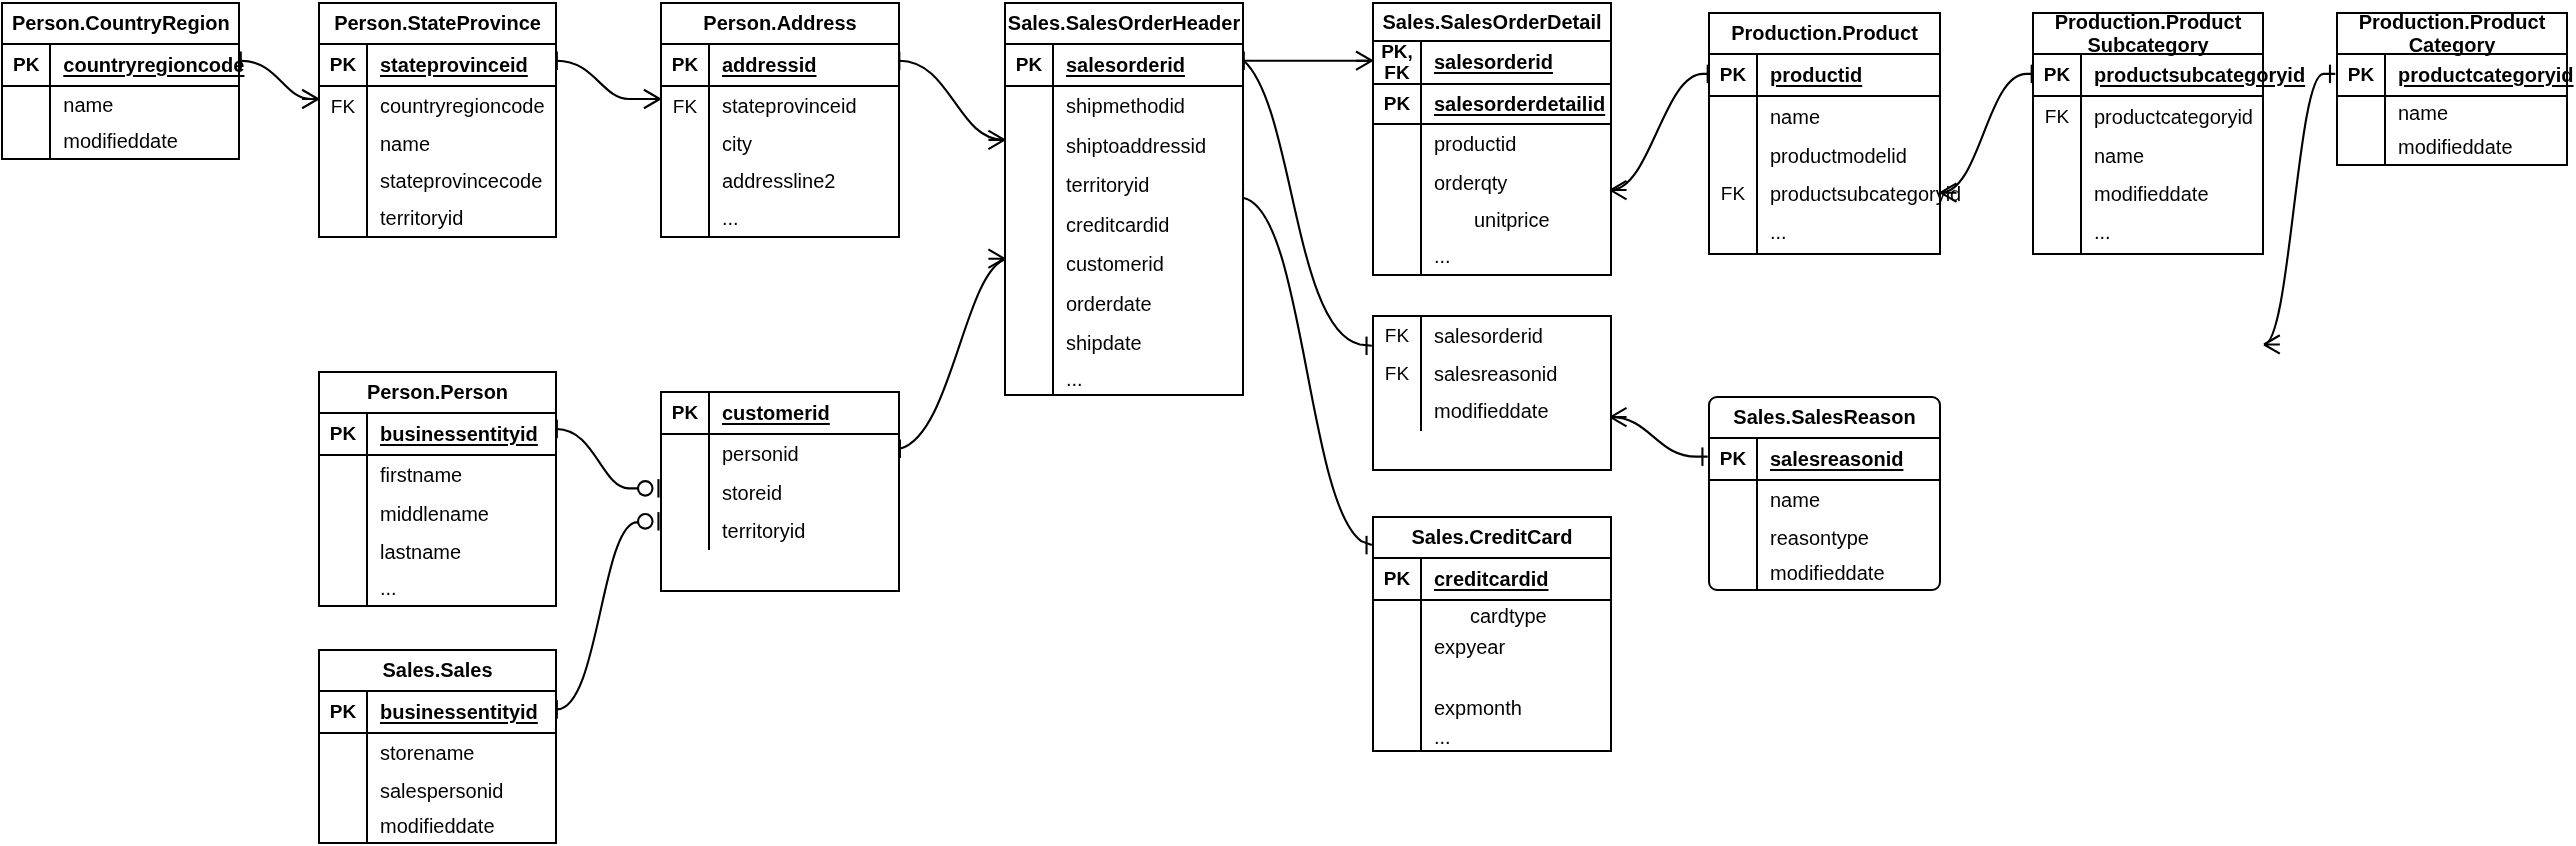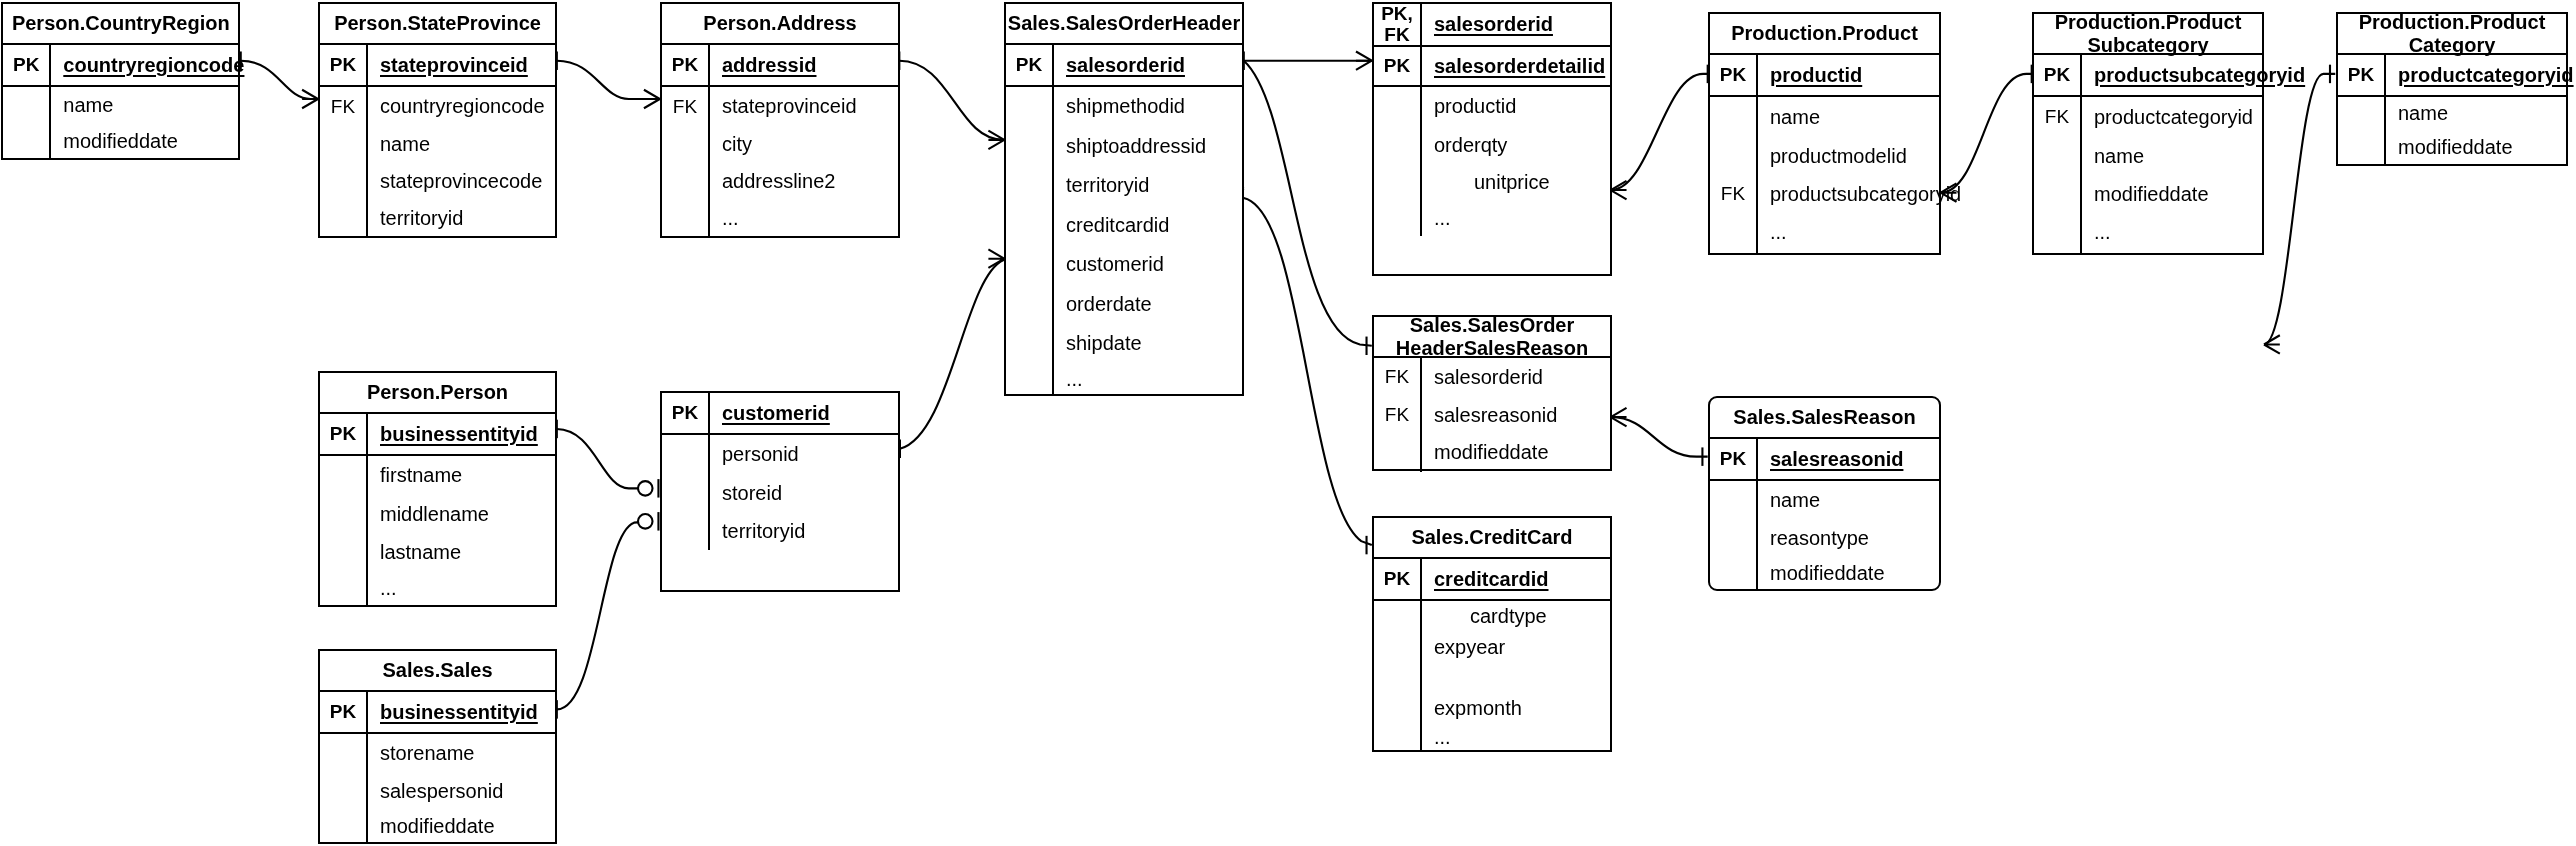--- a/index.html
+++ b/index.html
@@ -224,20 +224,21 @@
             <span>shipdate</span>
           </div>
         <div class="frow" style="height:32px;">
             <span>...</span>
           </div>
       </div>
     </div>
   </div>
 
   <div class="tbl" style="left:2078,top:2px;left:1372px;top:2px;width:240px;height:274px;">
+    <div class="tbl-title" style="height:38px;">Sales.SalesOrderDetail</div>
     <div class="sect" style="height:41px;">
       <div class="keycol" style="width:48px;">
         <div class="krow pk two" style="height:100%;width:100%;">
           <div>PK,</div>
           <div>FK</div>
         </div>
       </div>
       <div class="fieldcol">
         <div class="frow pk" style="height:100%;">
             <span>salesorderid</span>
@@ -452,24 +453,20 @@
             <span>salespersonid</span>
           </div>
         <div class="frow" style="height:33px;">
             <span>modifieddate</span>
           </div>
       </div>
     </div>
   </div>
 
   <div class="tbl" style="left:1372px;top:315px;width:240px;height:156px;">
-    <div class="tbl-title" style="height:41px;flex-direction:column;">
-      <div>Sales.SalesOrder</div>
-      <div>HeaderSalesReason</div>
-    </div>
     <div class="sect" style="height:114px;">
       <div class="keycol" style="width:48px;">
         <div class="krow" style="height:38px;width:100%;">FK</div>
         <div class="krow" style="height:38px;width:100%;">FK</div>
       </div>
       <div class="fieldcol">
         <div class="frow" style="height:38px;">
             <span>salesorderid</span>
           </div>
         <div class="frow" style="height:38px;">

